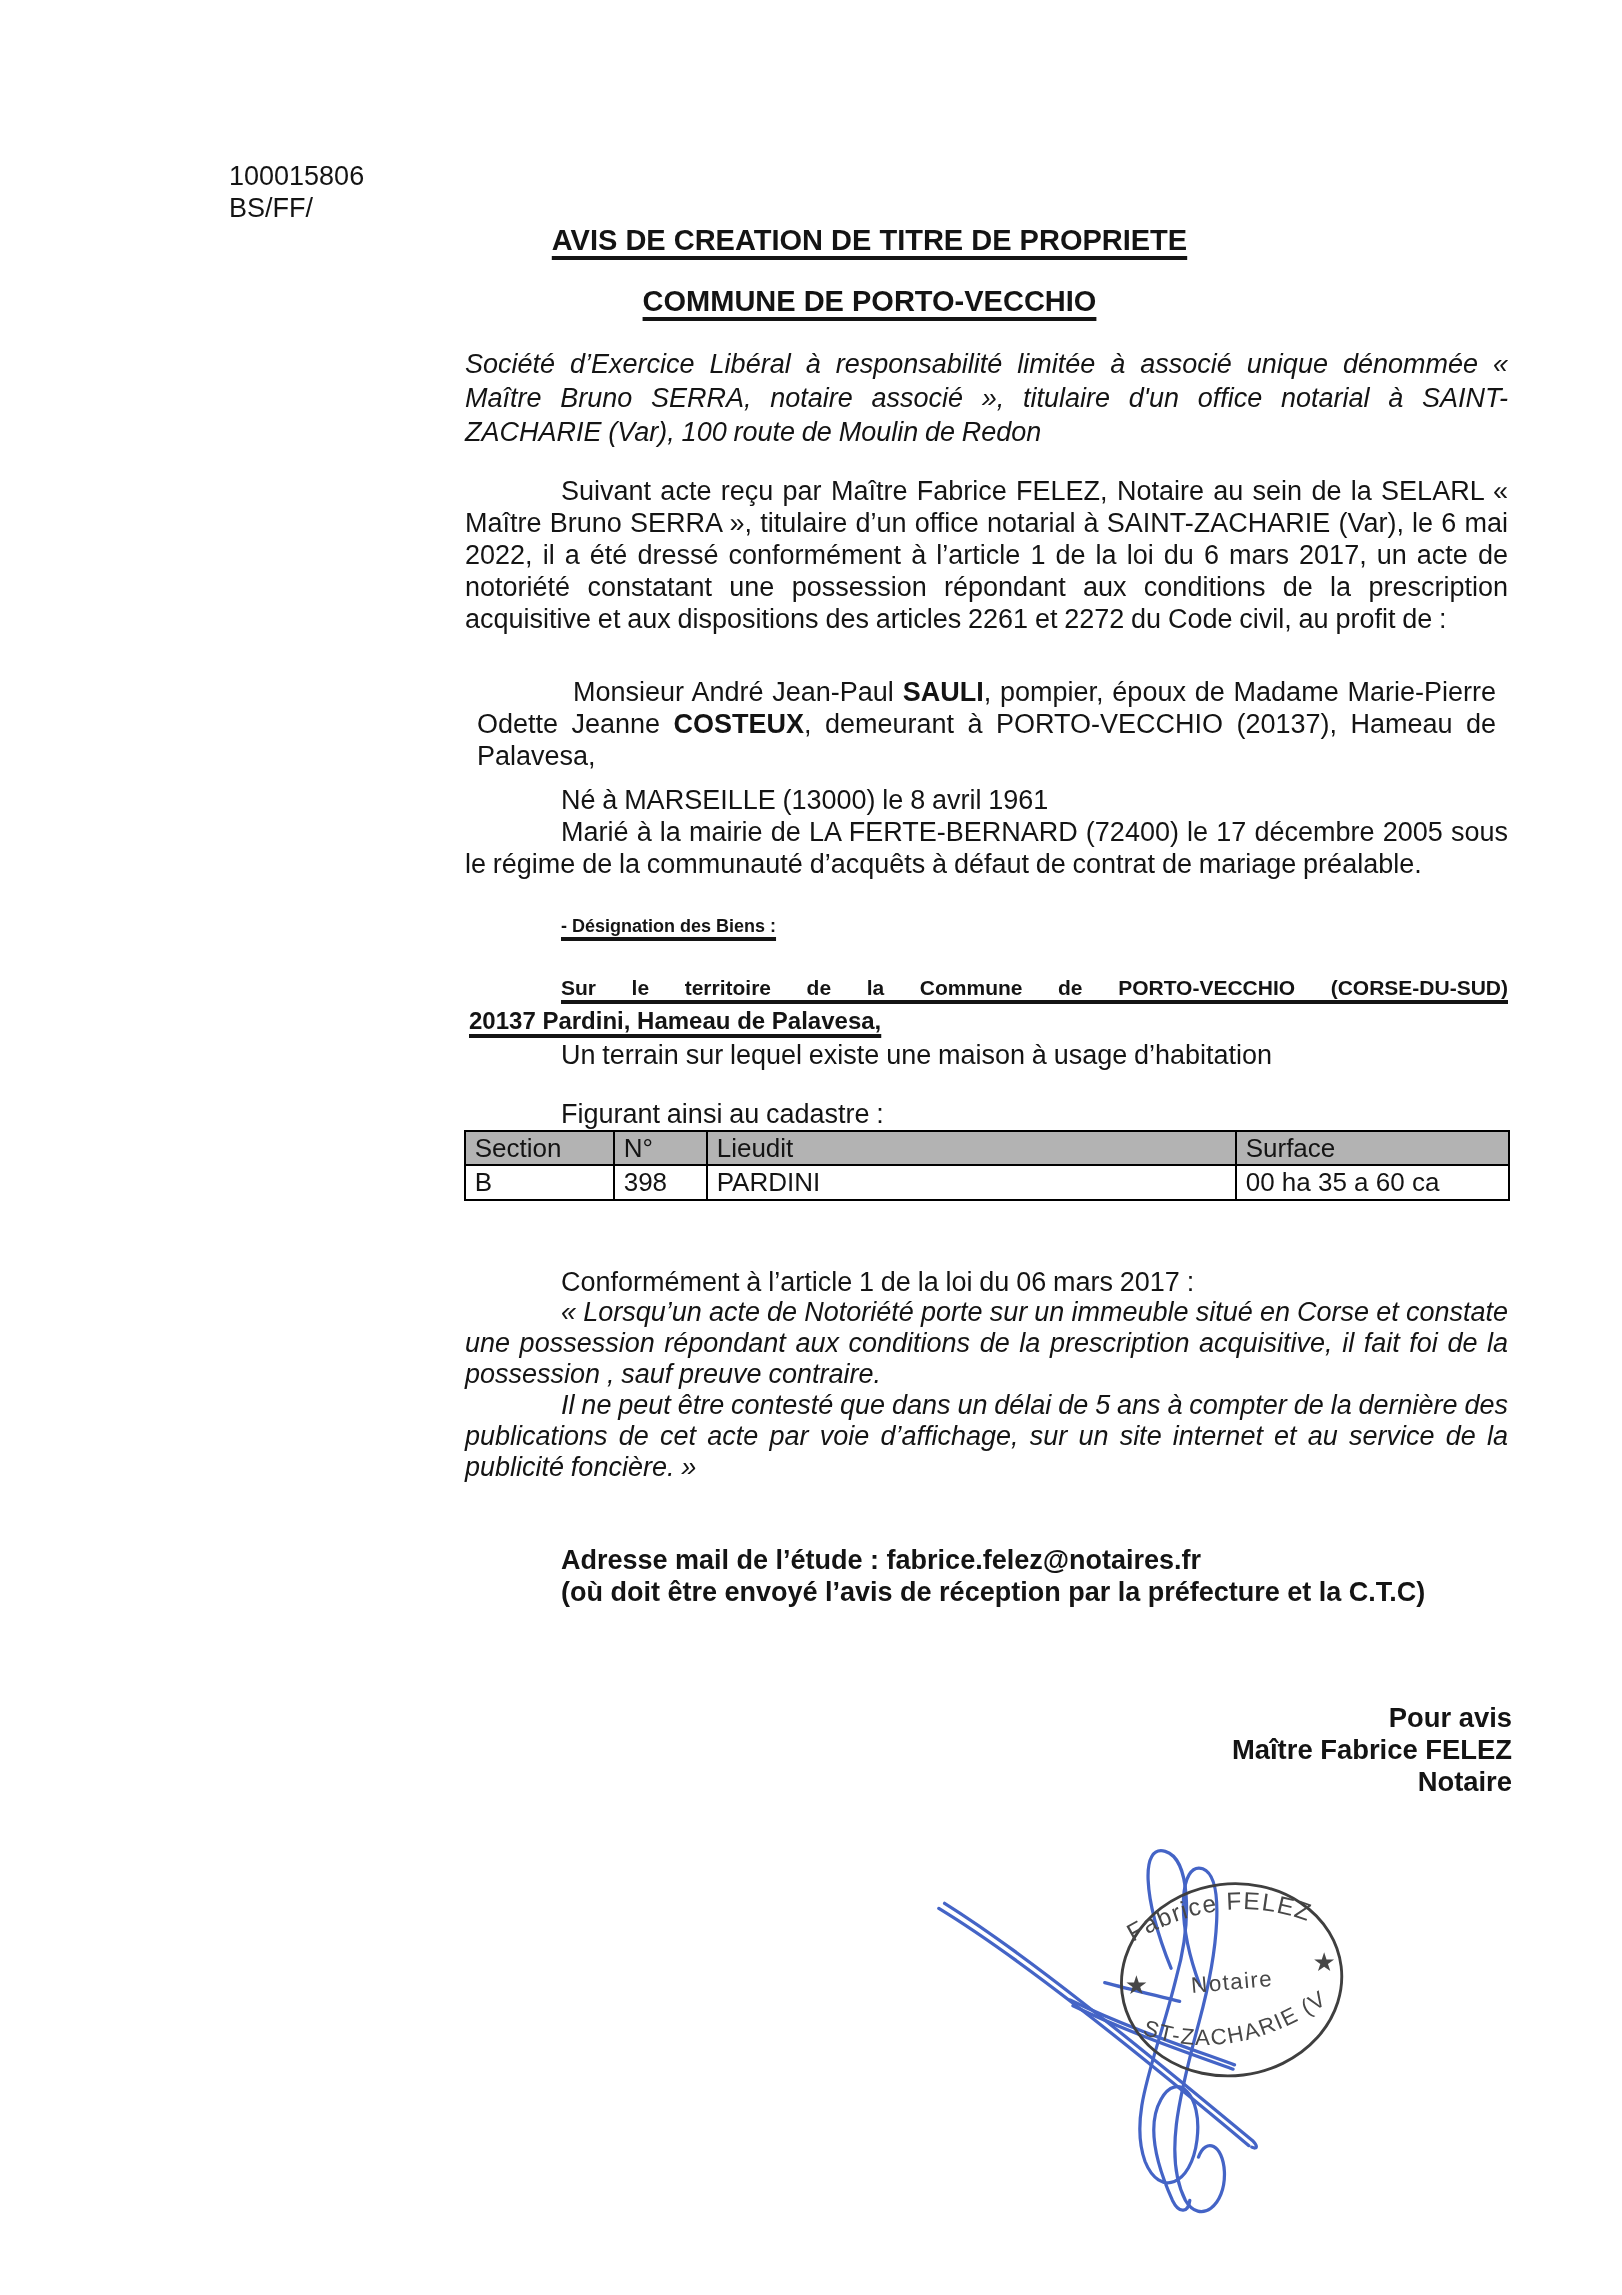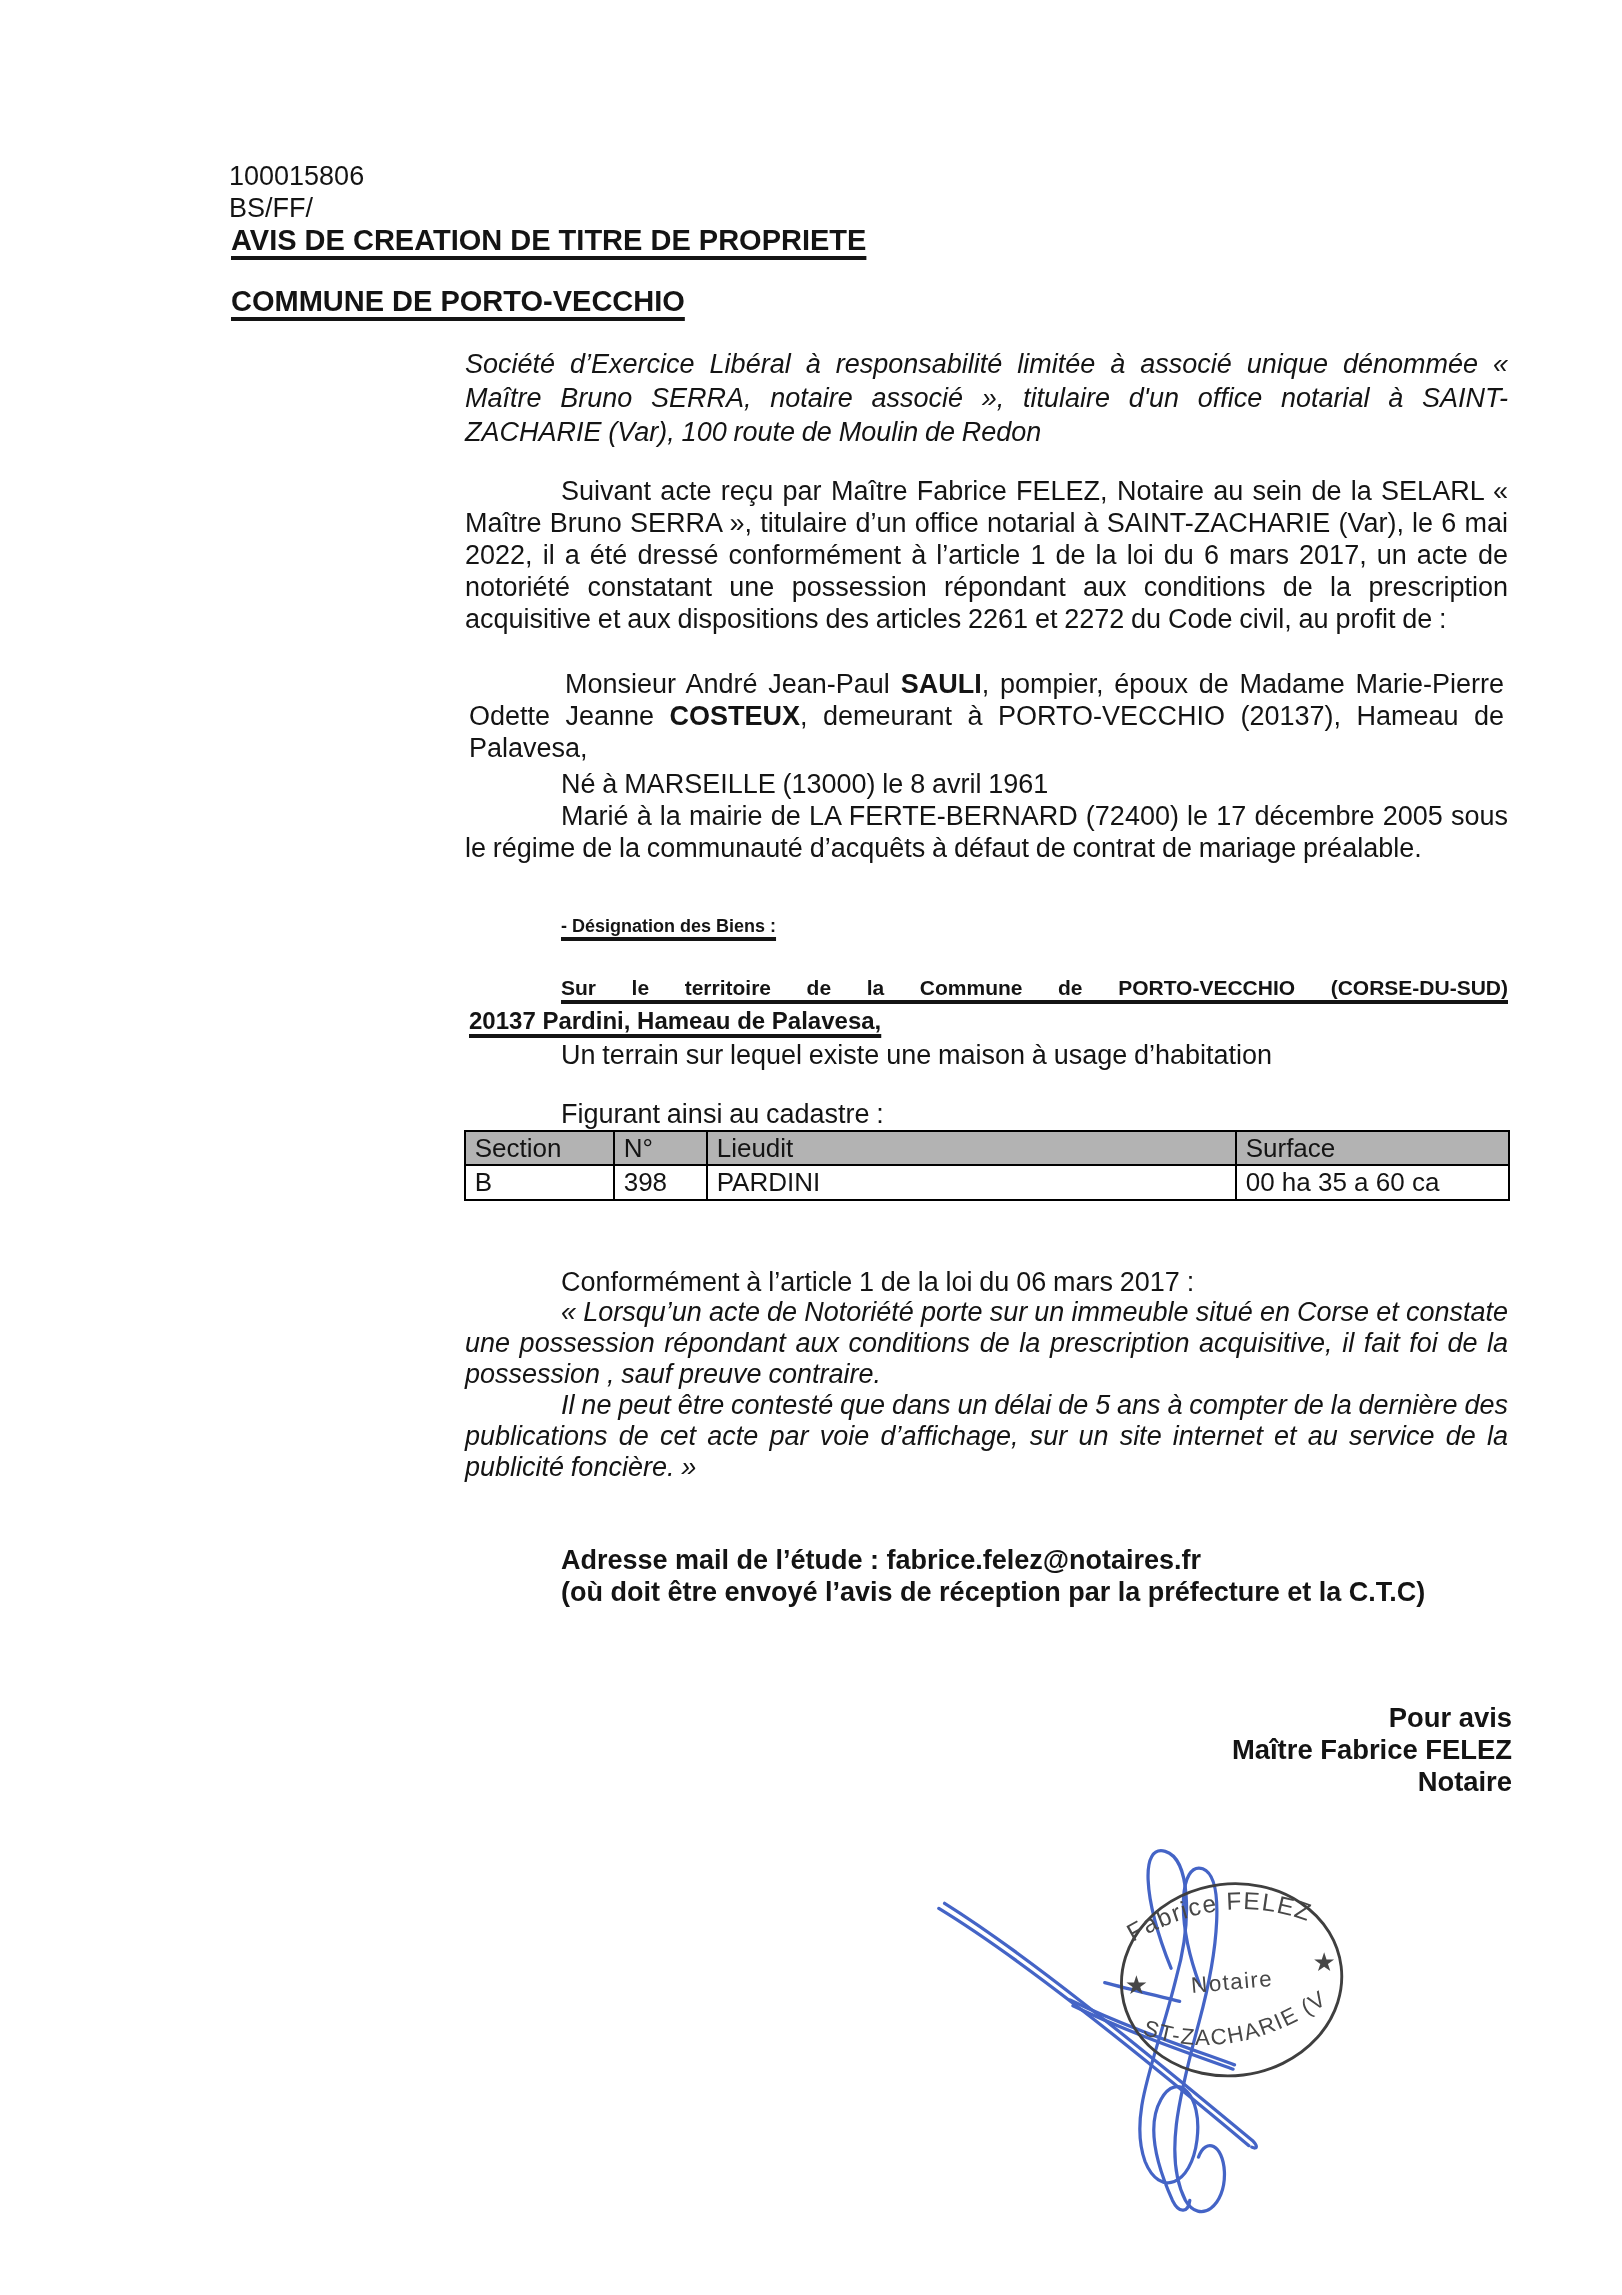--- a/index.html
+++ b/index.html
@@ -11,21 +11,21 @@
     color:#141414;
     overflow:hidden;
   }
   .abs{position:absolute;}
   .body-text{font-size:27px;line-height:32px;word-spacing:-0.7px;}
   .justify{text-align:justify;}
   .indent{text-indent:96px;}
   .italic{font-style:italic;}
   .u-thick{text-decoration:underline;text-decoration-thickness:3.6px;text-underline-offset:5px;}
   .u-title{text-decoration:underline;text-decoration-thickness:4.3px;text-underline-offset:5.8px;}
-  .center{}
+  .center{text-align:center;}
   .title-text{font-size:29px;font-weight:bold;line-height:35px;}
   .stretch-last{text-align:justify;text-align-last:justify;}
   .quote-block p{margin:0;}
   table.cadastre{
     border-collapse:collapse;
     table-layout:fixed;
     width:1043px;
     font-size:26px;
   }
   table.cadastre th, table.cadastre td{
@@ -60,21 +60,21 @@
 
   <div class="abs center" style="left:231px;top:284px;width:1277px;">
     <span class="title-text u-title">COMMUNE DE PORTO-VECCHIO</span>
   </div>
 
   <div class="abs body-text italic justify" style="left:465px;top:347px;width:1043px;line-height:34px;">Société d’Exercice Libéral à responsabilité limitée à associé unique dénommée « Maître Bruno SERRA, notaire associé », titulaire d'un office notarial à SAINT-ZACHARIE (Var), 100 route de Moulin de Redon</div>
 
   <div class="abs body-text justify indent" style="left:465px;top:475px;width:1043px;">Suivant acte reçu par Maître Fabrice FELEZ, Notaire au sein de la SELARL « Maître Bruno SERRA », titulaire d’un office notarial à SAINT-ZACHARIE (Var), le 6 mai 2022, il a été dressé conformément à l’article 1 de la loi du 6 mars 2017, un acte de notoriété constatant une possession répondant aux conditions de la prescription acquisitive et aux dispositions des articles 2261 et 2272 du Code civil, au profit de :</div>
 
   <div class="abs body-text" style="left:465px;top:664px;width:1043px;">
-    <p class="justify indent" style="margin:4px;"><span>Monsieur André Jean-Paul </span><b>SAULI</b><span>, pompier, époux de Madame Marie-Pierre Odette Jeanne </span><b>COSTEUX</b><span>, demeurant à PORTO-VECCHIO (20137), Hameau de Palavesa,</span></p>
+    <p class="justify indent" style="margin:12px;"><span>Monsieur André Jean-Paul </span><b>SAULI</b><span>, pompier, époux de Madame Marie-Pierre Odette Jeanne </span><b>COSTEUX</b><span>, demeurant à PORTO-VECCHIO (20137), Hameau de Palavesa,</span></p>
     <p class="indent" style="margin:0;">Né à MARSEILLE (13000) le 8 avril 1961</p>
     <p class="justify indent" style="margin:0;">Marié à la mairie de LA FERTE-BERNARD (72400) le 17 décembre 2005 sous le régime de la communauté d’acquêts à défaut de contrat de mariage préalable.</p>
   </div>
 
   <div class="abs" style="left:561px;top:916px;font-size:18px;font-weight:bold;">
     <span class="u-thick">- Désignation des Biens :</span>
   </div>
 
   <div class="abs stretch-last" style="left:465px;top:976px;width:1043px;font-size:21px;font-weight:bold;text-indent:96px;">
     <span class="u-thick">Sur le territoire de la Commune de PORTO-VECCHIO (CORSE-DU-SUD)</span>

